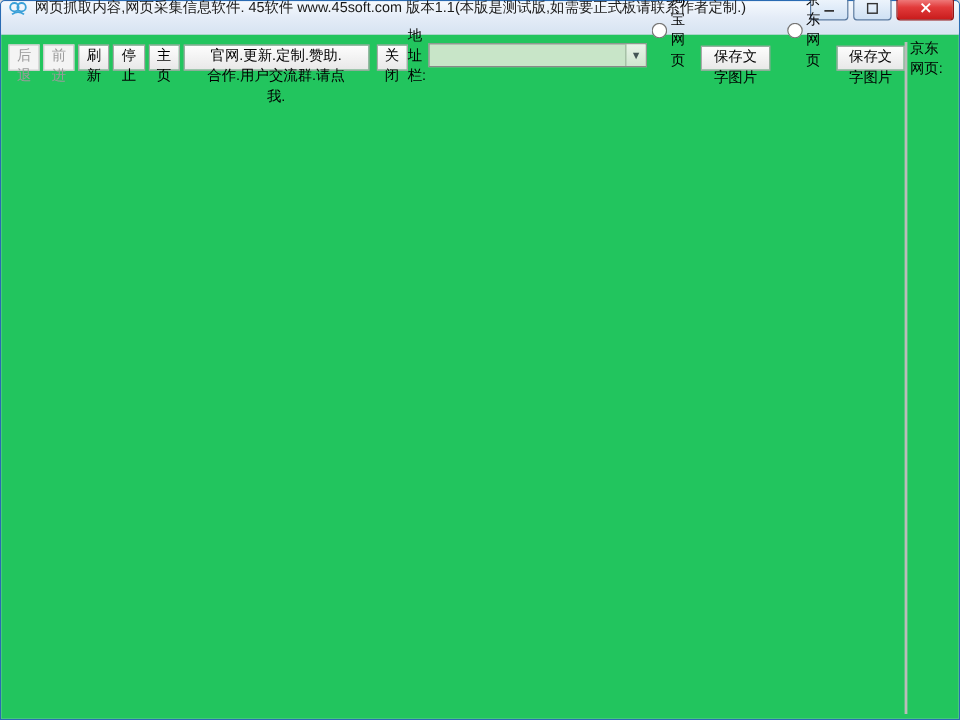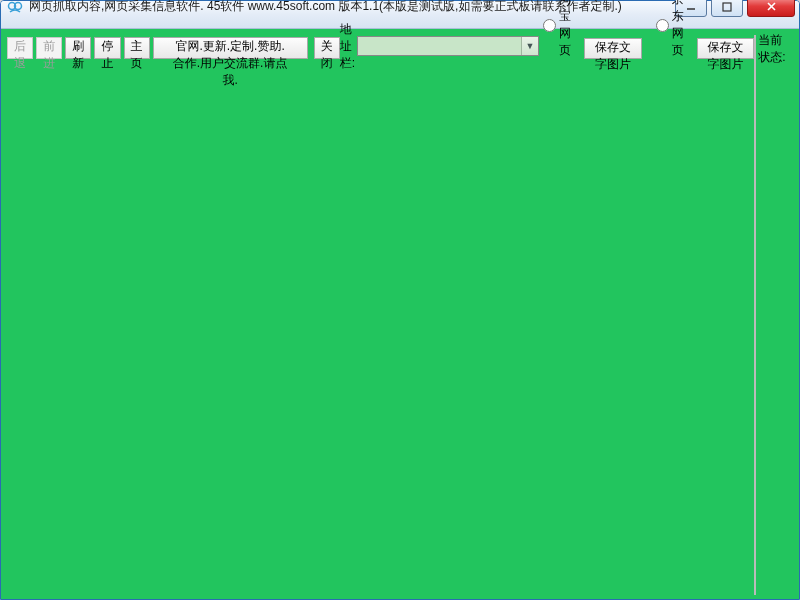--- a/index.html
+++ b/index.html
@@ -221,18 +221,18 @@
       <label class="radio" style="margin-left:8px">
         <input type="radio" name="site" style="">
         <span>京东网页</span>
       </label>
       <button class="small-btn">保存文字图片</button>
     </div>
 
     <div class="content-area"></div>
 
     <div class="status-row">
-      <span>当前状态:</span>
+      <span>京东网页:</span>
       <span></span>
     </div>
 
   </div>
 </div>
 
 </body></html>

